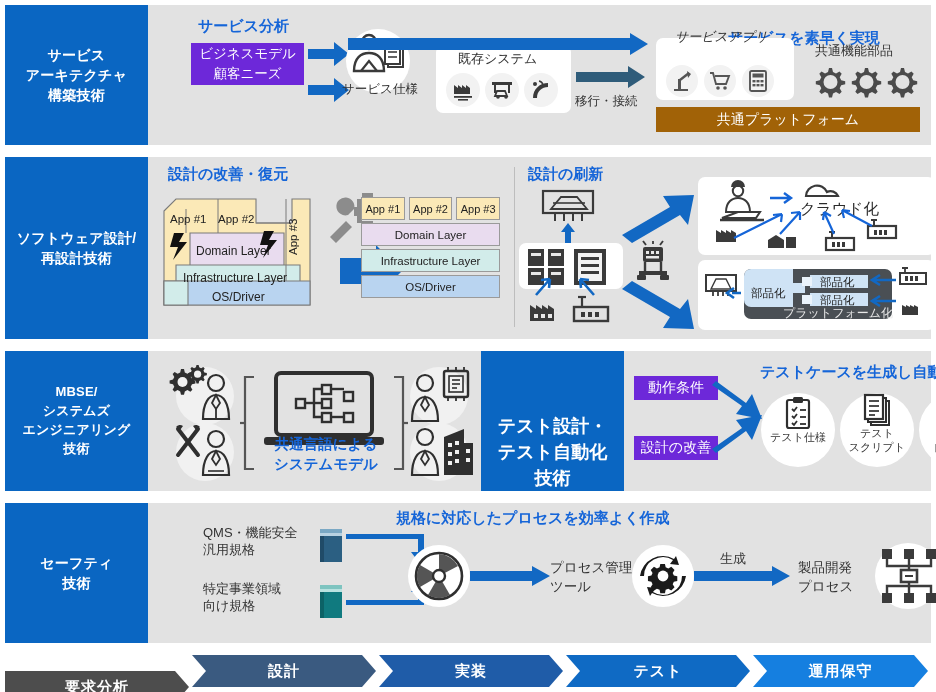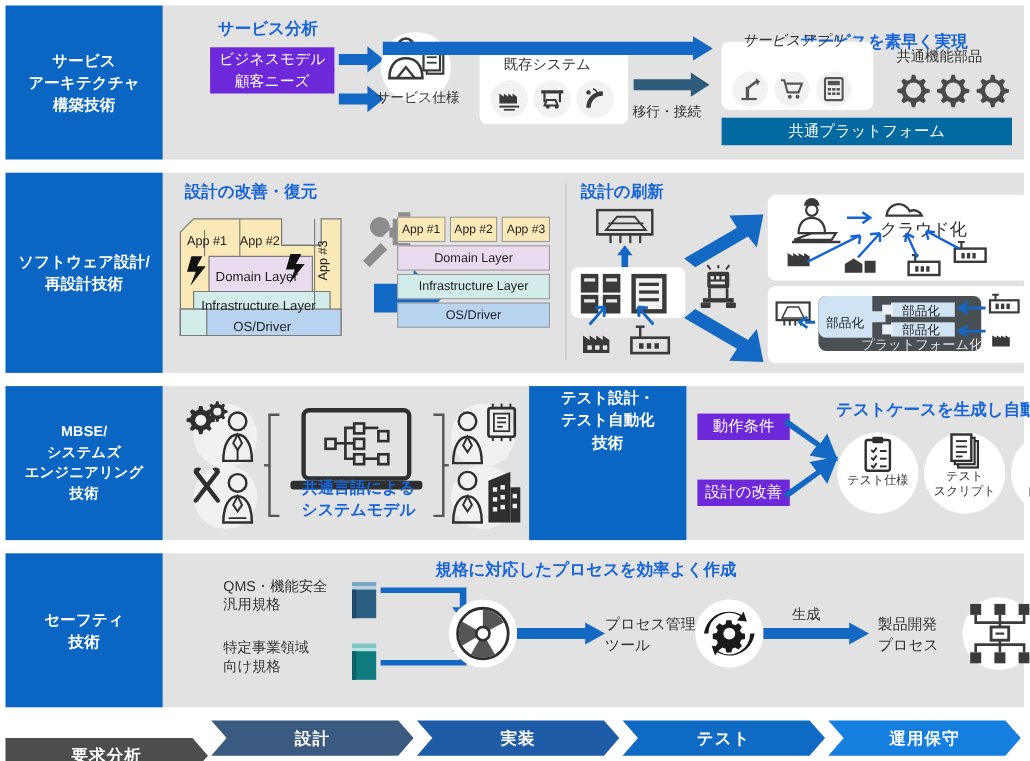--- a/index.html
+++ b/index.html
@@ -202,21 +202,21 @@
             <path d="M17 3 l3 0 1 4 3 1.5 3.5-2 2.2 2.2-2 3.5 1.5 3 4 1 0 3 -4 1 -1.5 3 2 3.5 -2.2 2.2 -3.5-2 -3 1.5 -1 4 -3 0 -1-4 -3-1.5 -3.5 2 -2.2-2.2 2-3.5 -1.5-3 -4-1 0-3 4-1 1.5-3 -2-3.5 2.2-2.2 3.5 2 3-1.5z"></path>
           </g>
           <circle cx="54.5" cy="17" r="7" fill="#e2e2e2"></circle>
           <g fill="#4a4a4a" transform="translate(72,0)">
             <path d="M17 3 l3 0 1 4 3 1.5 3.5-2 2.2 2.2-2 3.5 1.5 3 4 1 0 3 -4 1 -1.5 3 2 3.5 -2.2 2.2 -3.5-2 -3 1.5 -1 4 -3 0 -1-4 -3-1.5 -3.5 2 -2.2-2.2 2-3.5 -1.5-3 -4-1 0-3 4-1 1.5-3 -2-3.5 2.2-2.2 3.5 2 3-1.5z"></path>
           </g>
           <circle cx="90.5" cy="17" r="7" fill="#e2e2e2"></circle>
         </svg>
       </div>
 
-      <div style="position:absolute;left:508px;top:102px;width:264px;height:25px;background:#0369a1;color:#fff;font-size:14px;display:flex;align-items:center;justify-content:center;">共通プラットフォーム</div>
+      <div style="position:absolute;left:508px;top:102px;width:264px;height:25px;background:#a16207;color:#fff;font-size:14px;display:flex;align-items:center;justify-content:center;">共通プラットフォーム</div>
     </div>
   </div>
 
   <div class="row row-2">
     <div class="cat">
       <div style="white-space:pre-line">ソフトウェア設計/
 再設計技術</div>
     </div>
     <div class="body">
 
@@ -581,21 +581,21 @@
             <rect x="40" y="31" width="4" height="4"></rect>
               <rect x="47" y="29" width="4" height="4"></rect>
             <rect x="40" y="40" width="4" height="4"></rect>
               <rect x="47" y="38" width="4" height="4"></rect>
             <rect x="58" y="28" width="4" height="4"></rect>
               <rect x="58" y="37" width="4" height="4"></rect>
           </g>
         </svg>
       </div>
 
-      <div style="position:absolute;left:333px;top:0px;width:143px;height:140px;background:#0a66c2;color:#fff;display:flex;align-items:flex-start;justify-content:center;text-align:center;font-weight:bold;font-size:14px;line-height:1.45;">
+      <div style="position:absolute;left:333px;top:0px;width:143px;height:140px;background:#0a66c2;color:#fff;display:flex;align-items:flex-end;justify-content:center;text-align:center;font-weight:bold;font-size:18px;line-height:1.45;">
         <div style="white-space:pre-line">テスト設計・
 テスト自動化
 技術</div>
       </div>
 
       <div class="bluebox" style="left:486px;top:25px;width:84px;height:24px;font-size:14px;">動作条件</div>
       <div class="bluebox" style="left:486px;top:85px;width:84px;height:24px;font-size:14px;">設計の改善</div>
 
       <div class="ico" style="left:566px;top:28px;width:52px;height:42px;">
         <svg width="52" height="42" viewBox="0 0 52 42">

